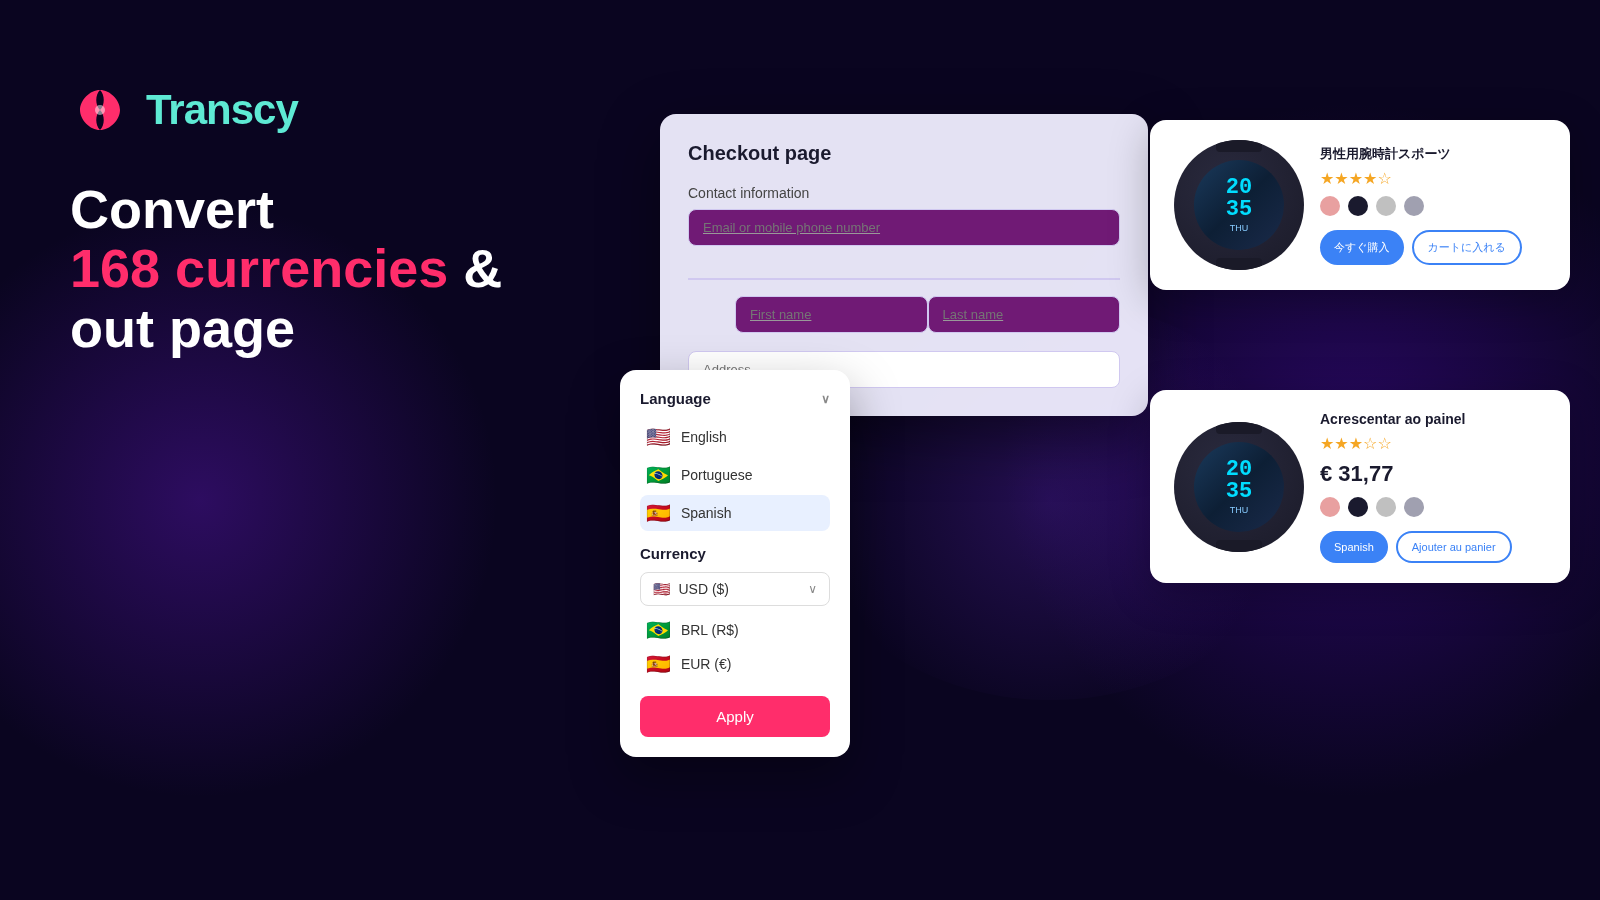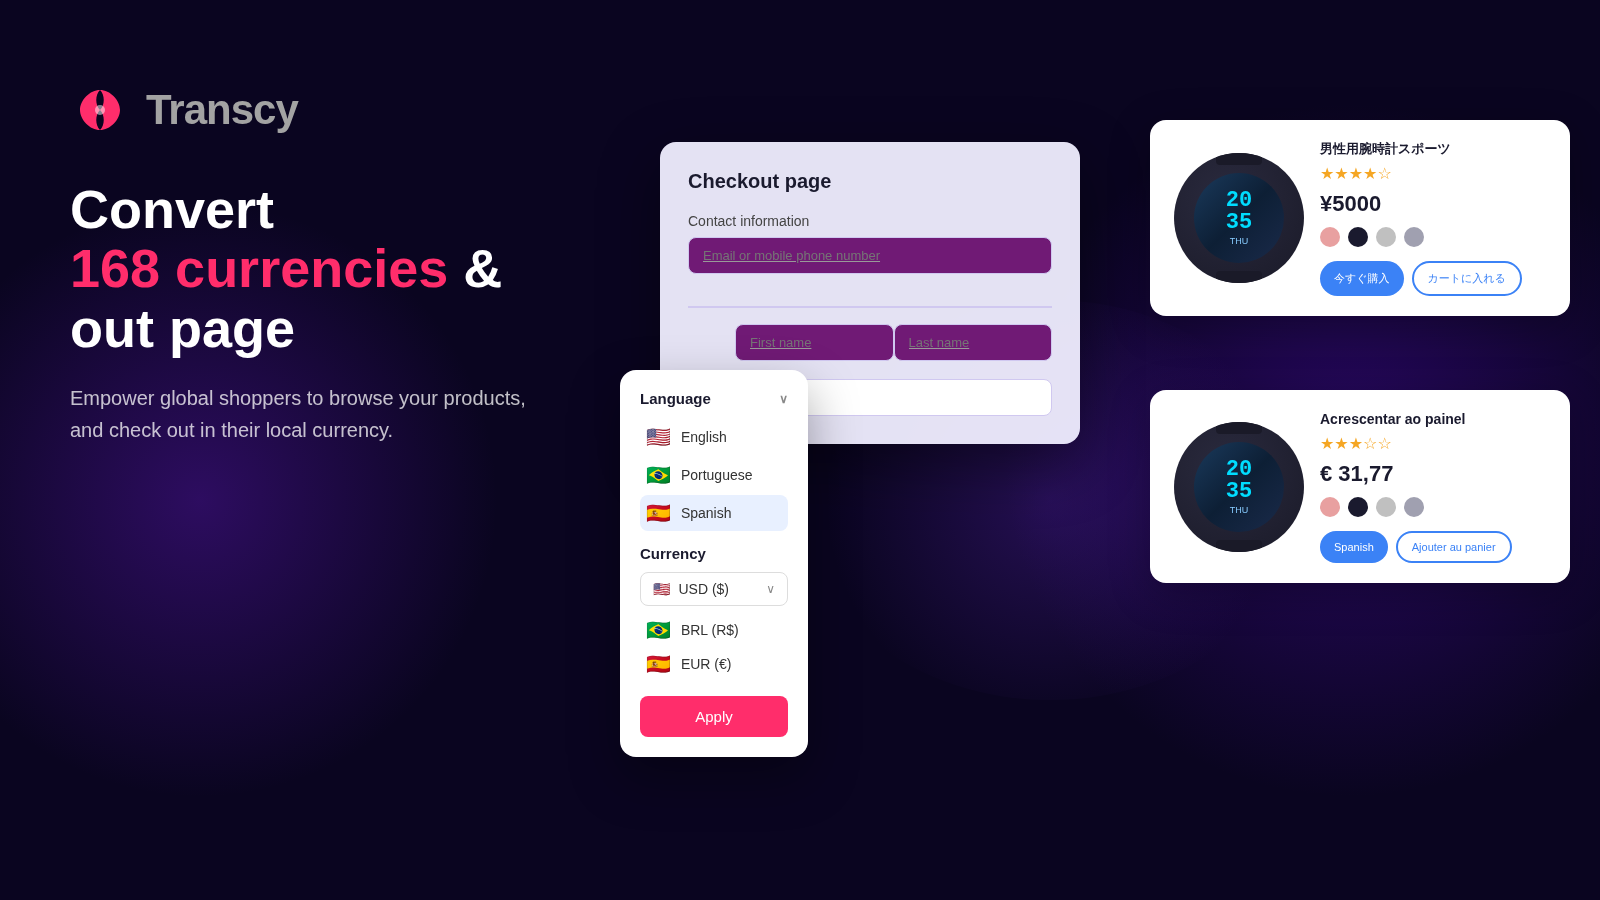--- a/index.html
+++ b/index.html
@@ -59,21 +59,21 @@
     }
 
     .logo-text {
       font-size: 42px;
       font-weight: 700;
       color: #fff;
       letter-spacing: -1px;
     }
 
     .logo-text span {
-      color: #a3a3a3;
+      color: #5eead4;
     }
 
     .headline {
       font-size: 54px;
       font-weight: 800;
       color: #fff;
       line-height: 1.1;
       margin-bottom: 24px;
     }
 
@@ -93,23 +93,23 @@
       position: absolute;
       right: 0;
       top: 0;
       width: 1000px;
       height: 900px;
     }
 
     
     .checkout-card {
       position: absolute;
-      top: 142px;
+      top: 114px;
       left: 60px;
-      width: 420px;
+      width: 488px;
       background: rgba(240,238,255,0.95);
       border-radius: 16px;
       padding: 28px;
       box-shadow: 0 20px 60px rgba(0,0,0,0.4);
     }
 
     .checkout-title {
       font-size: 20px;
       font-weight: 700;
       color: #1a1a2e;
@@ -154,21 +154,21 @@
       color: #aaa;
       background: white;
       margin-top: 8px;
     }
 
     
     .language-card {
       position: absolute;
       top: 370px;
       left: 20px;
-      width: 188px;
+      width: 230px;
       background: white;
       border-radius: 16px;
       padding: 20px;
       box-shadow: 0 20px 50px rgba(0,0,0,0.35);
       z-index: 10;
     }
 
     .lang-section-title {
       font-size: 15px;
       font-weight: 700;
@@ -452,21 +452,20 @@
   </div>
 
   <div class="headline">
     <div>Convert</div>
     <div>
       <span class="pink">168 currencies</span><span> &amp;</span>
     </div>
     <div>out page</div>
   </div>
 
-  <p class="subtext">Empower global shoppers to browse your products, and check out in their local currency.</p>
 </div>
 
 <div class="right-section">
 
   <div class="checkout-card">
     <div class="checkout-title">Checkout page</div>
 
     <div class="checkout-section-label">Contact information</div>
     <input class="checkout-input" placeholder="Email or mobile phone number" style="">
 
@@ -527,21 +526,20 @@
       <div class="watch-screen">
         <div>
           <div class="watch-time">20<br>35</div>
           <div class="watch-time-small">THU</div>
         </div>
       </div>
     </div>
     <div class="product-info">
       <div class="product-title-jp">男性用腕時計スポーツ</div>
       <div class="stars">★★★★☆</div>
-      <div class="product-price">¥5000</div>
       <div class="color-dots">
         <div class="color-dot" style="background:#e8a0a0;"></div>
         <div class="color-dot" style="background:#1a1a2e;"></div>
         <div class="color-dot" style="background:#c0c0c0;"></div>
         <div class="color-dot" style="background:#a0a0b0;"></div>
       </div>
       <div class="product-btn-row">
         <button class="btn-primary-jp">今すぐ購入</button>
         <button class="btn-secondary-jp">カートに入れる</button>
       </div>

